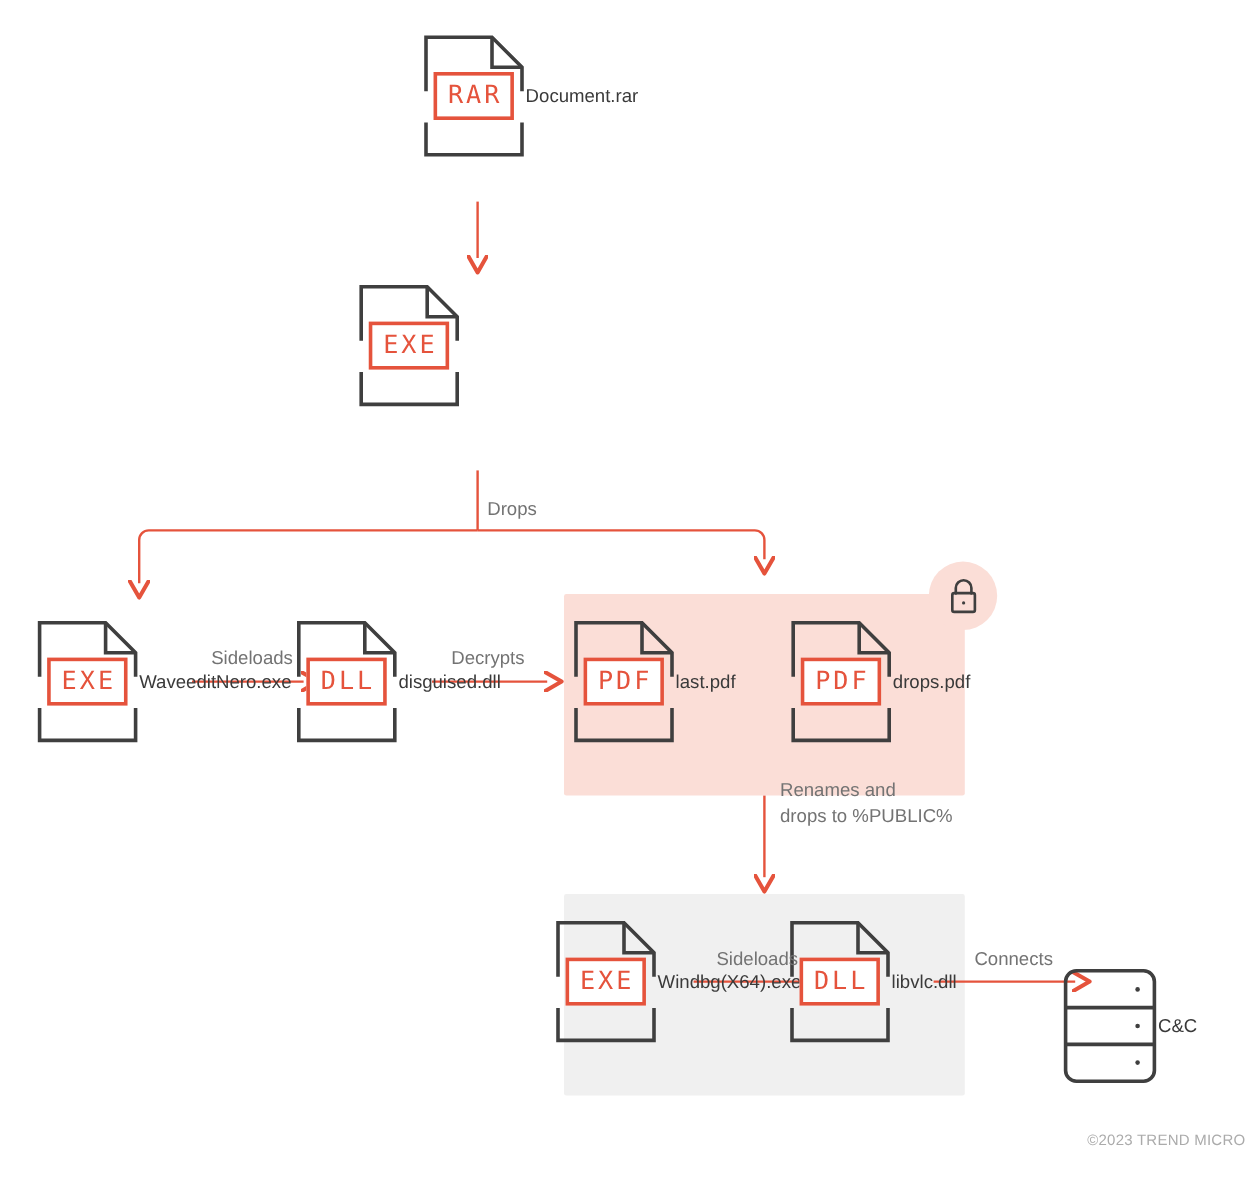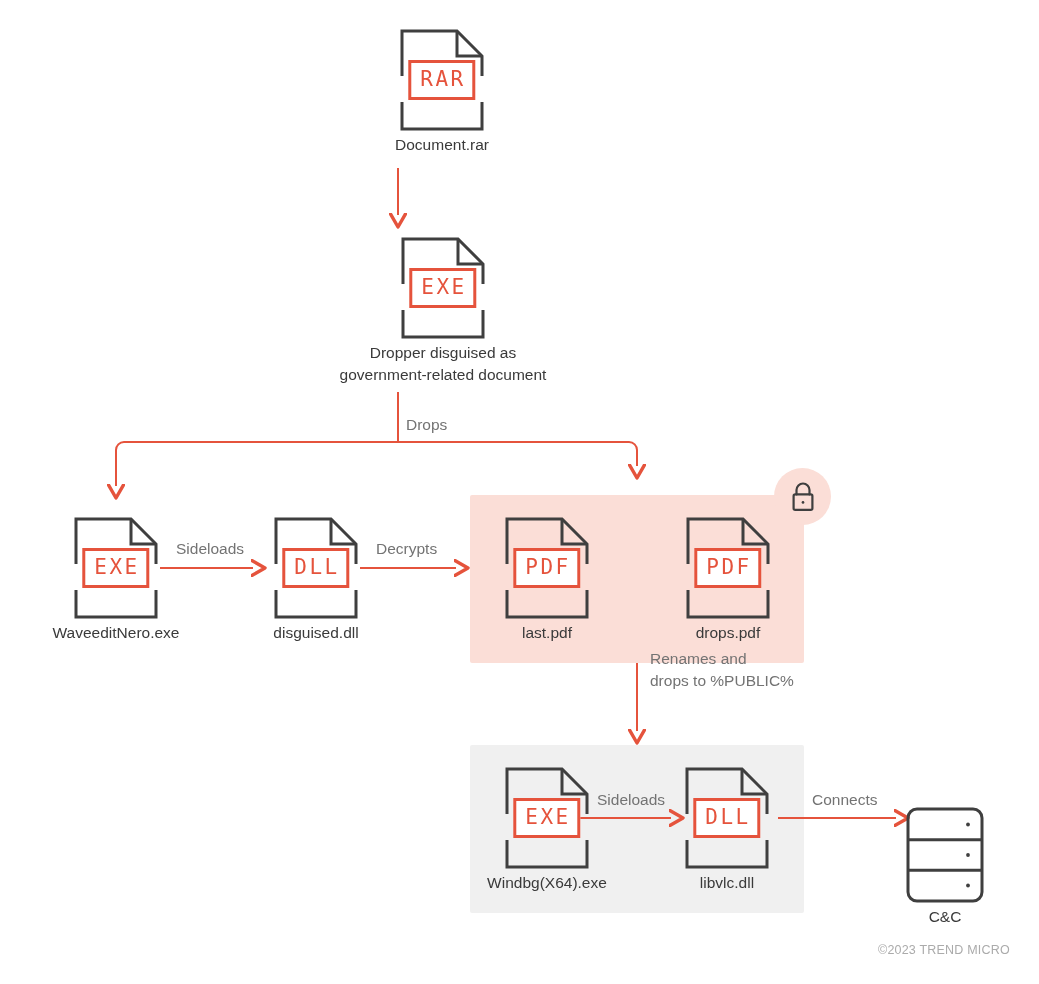--- a/index.html
+++ b/index.html
@@ -33,21 +33,21 @@
     border-radius: 50%;
     background: #FBDED7;
     display: flex;
     align-items: center;
     justify-content: center;
   }
 
   .node {
     position: absolute;
     display: flex;
-    flex-direction: column;
+    flex-direction: row;
     align-items: center;
   }
   .doc-icon {
     position: relative;
     width: 86px;
     height: 104px;
   }
   .doc-icon svg { display: block; }
   .tag {
     position: absolute;
@@ -91,20 +91,21 @@
   }
 
   .server-icon { width: 80px; height: 98px; }
 
   .footer {
     position: absolute;
     font-size: 12.5px;
     color: #ABABAB;
     letter-spacing: 0.2px;
     white-space: nowrap;
+    margin-left: 28px;
   }
 </style>
 </head>
 <body>
 
 <div id="canvas">
 
   <div class="panel panel-pink" style="left:470px; top:495px; width:334px; height:168px;"></div>
 
   <div class="lock-badge" style="left:774px; top:468px;">
@@ -167,22 +168,20 @@
   </div>
 
   <div class="node" style="left:298px; top:236px; width:290px;">
     <div class="doc-icon">
       <svg width="86" height="104" viewBox="0 0 86 104">
         <path d="M3 48 L3 3 L58 3 L83 28 L83 48 M83 74 L83 101 L3 101 L3 74" fill="none" stroke="#3F3F3F" stroke-width="3" stroke-linejoin="miter"></path>
         <path d="M58 3 L58 28 L83 28" fill="none" stroke="#3F3F3F" stroke-width="3"></path>
       </svg>
       <div class="tag">EXE</div>
     </div>
-    <div class="caption">Dropper disguised as
-government-related document</div>
   </div>
 
   <div class="node" style="left:30px; top:516px; width:172px;">
     <div class="doc-icon">
       <svg width="86" height="104" viewBox="0 0 86 104">
         <path d="M3 48 L3 3 L58 3 L83 28 L83 48 M83 74 L83 101 L3 101 L3 74" fill="none" stroke="#3F3F3F" stroke-width="3" stroke-linejoin="miter"></path>
         <path d="M58 3 L58 28 L83 28" fill="none" stroke="#3F3F3F" stroke-width="3"></path>
       </svg>
       <div class="tag">EXE</div>
     </div>

